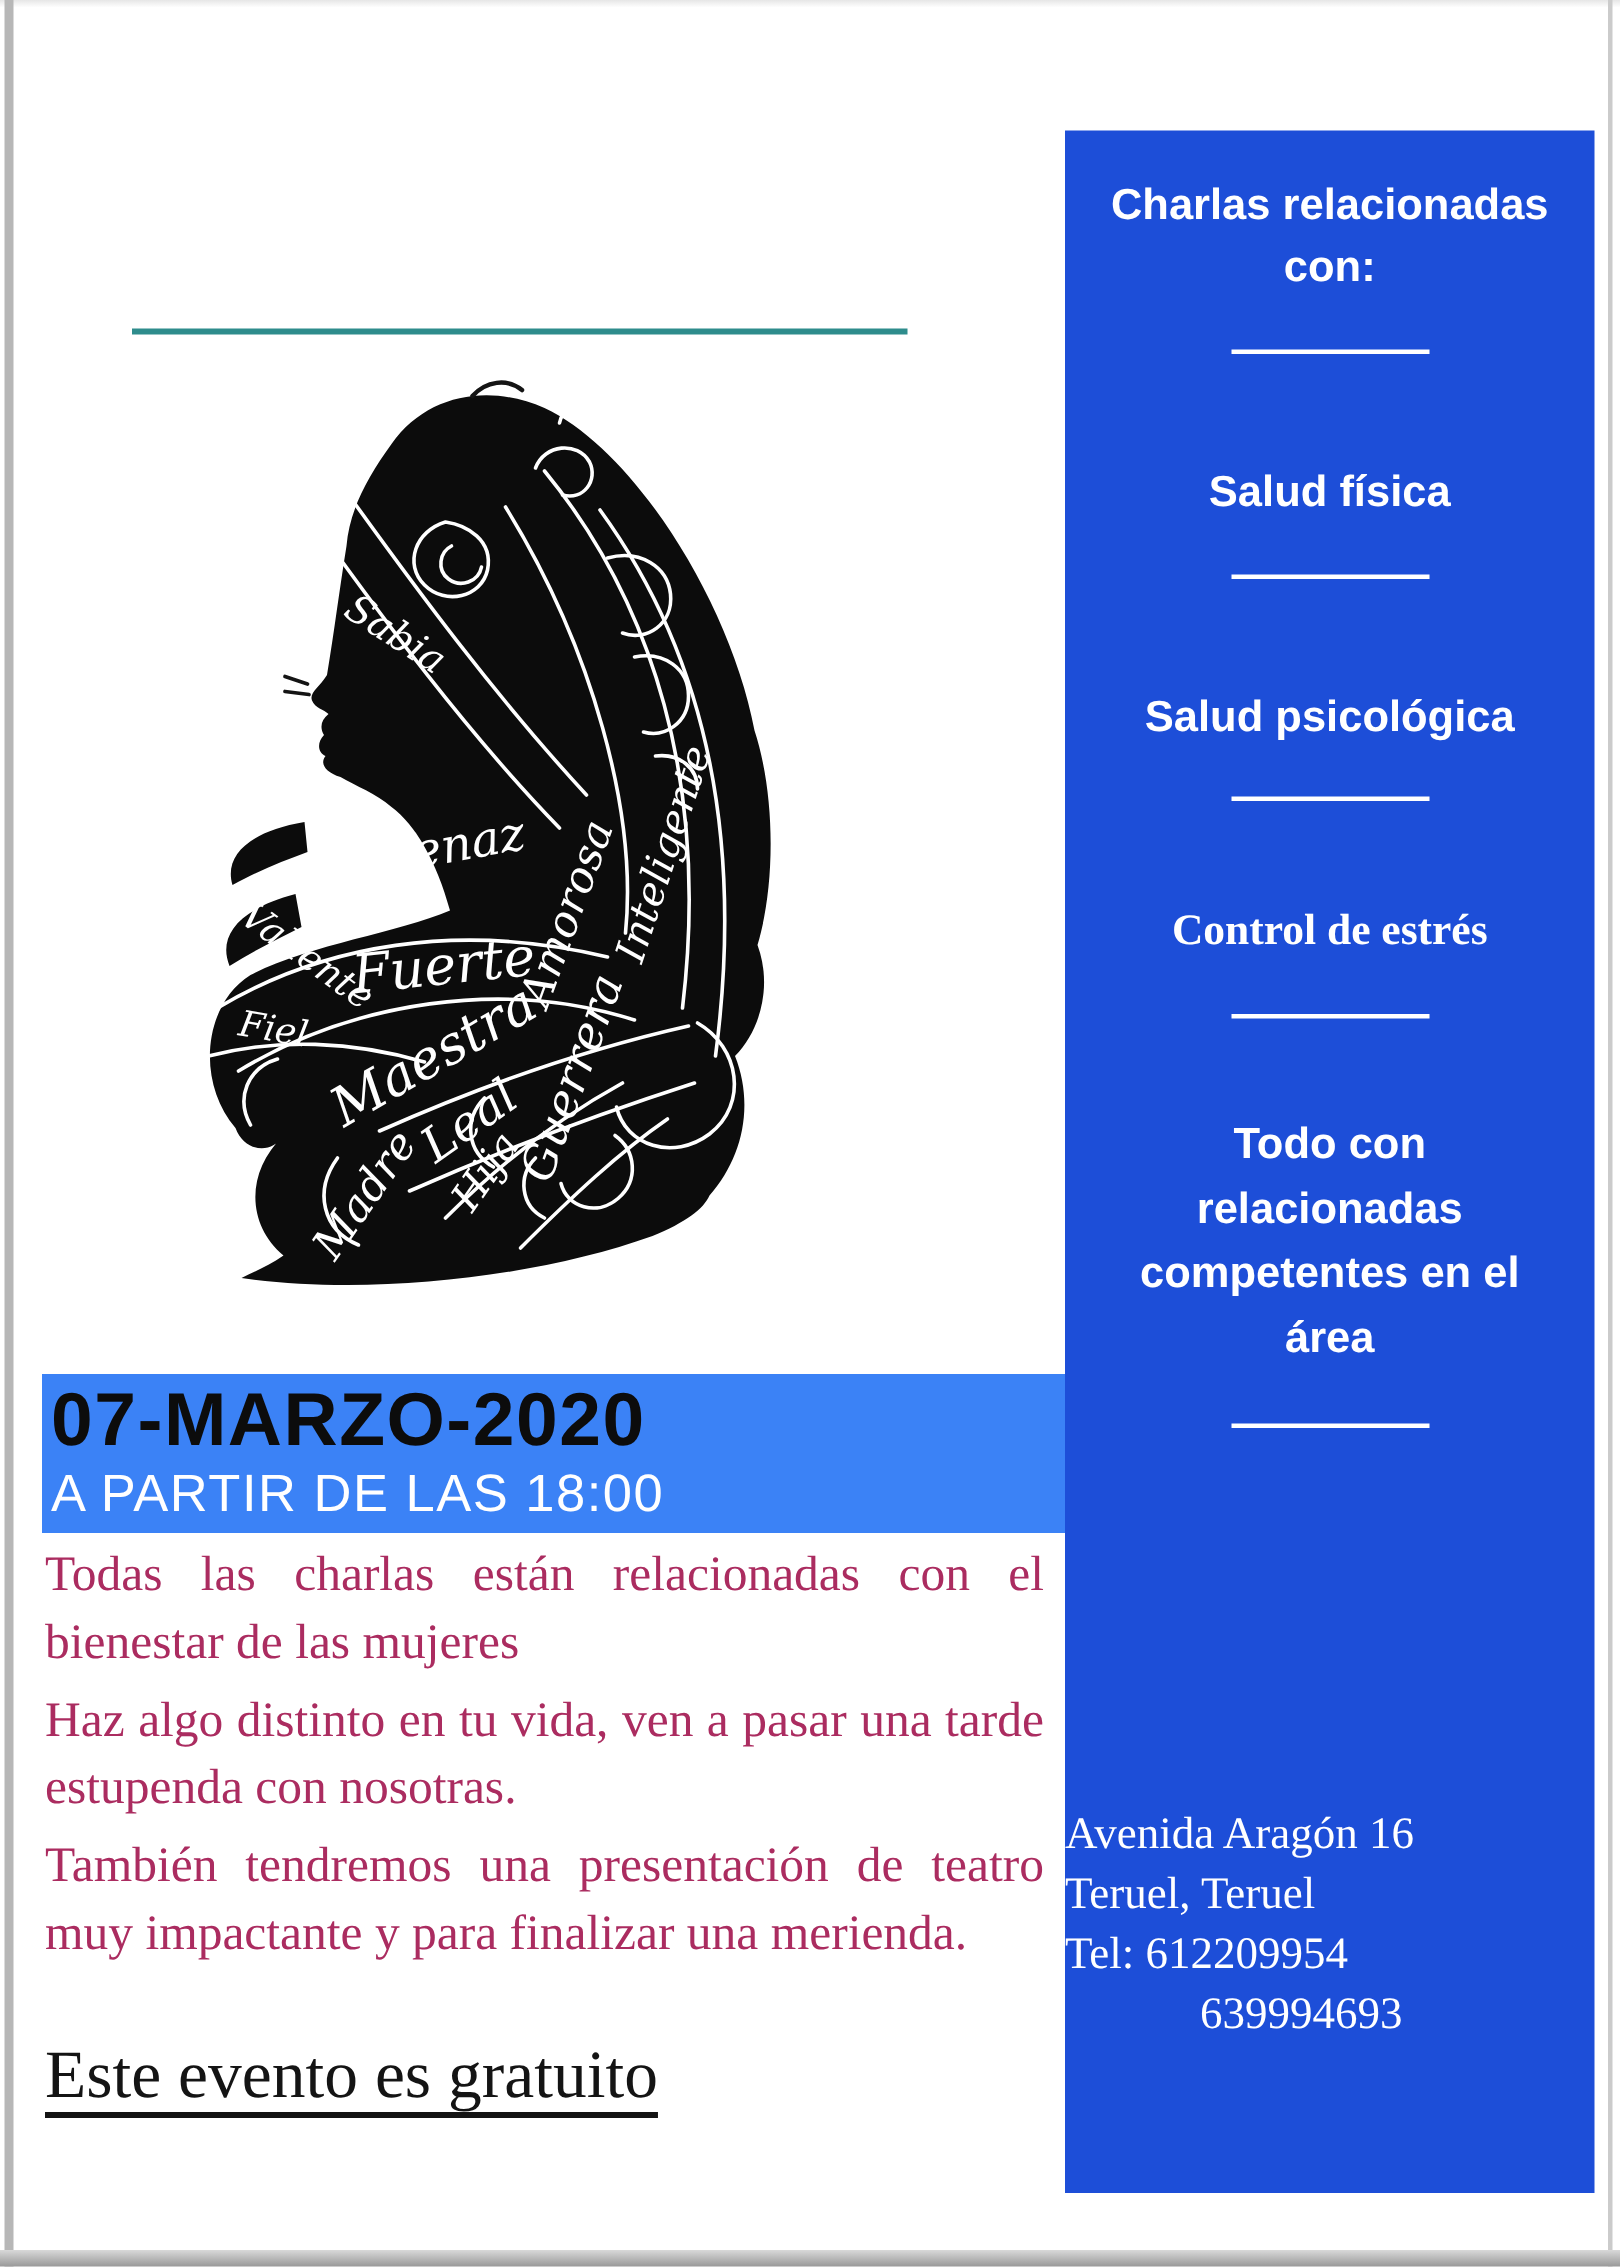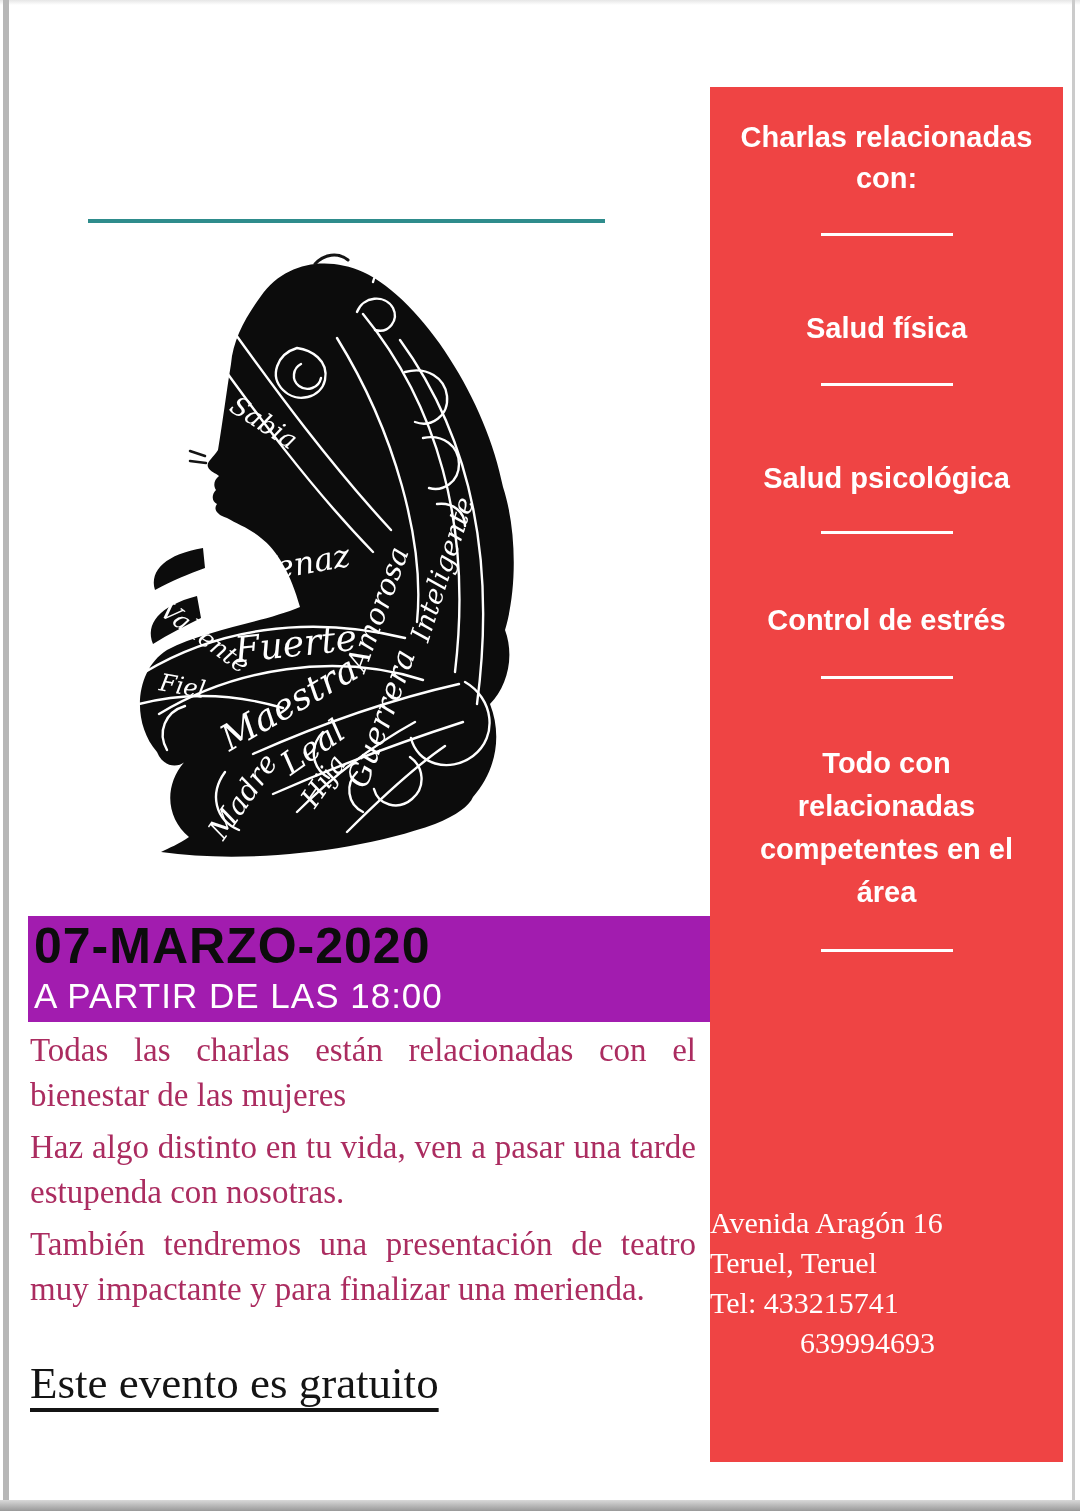--- a/index.html
+++ b/index.html
@@ -13,41 +13,41 @@
   .edge-top{position:absolute;left:0;top:0;width:1080px;height:5px;background:linear-gradient(#e6e6e6,#ffffff);}
   .edge-left{position:absolute;left:3px;top:0;width:6px;height:1511px;background:#b7b7b7;}
   .edge-right{position:absolute;left:1072px;top:0;width:3px;height:1511px;background:#cbcbcb;}
   .edge-bottom{position:absolute;left:0;top:1500px;width:1080px;height:11px;background:linear-gradient(#d9d9d9,#999999);}
 
   .teal-line{position:absolute;left:88px;top:219px;width:517px;height:4px;background:#2e8c8c;}
 
   .silhouette{position:absolute;left:105px;top:252px;width:420px;height:660px;}
   .sil-word{fill:#ffffff;font-family:"DejaVu Serif",serif;font-style:italic;}
 
-  .banner{position:absolute;left:28px;top:916px;width:728px;height:106px;background:#a21caf;padding-left:32px;}
+  .banner{position:absolute;left:28px;top:916px;width:728px;height:106px;background:#3b82f6;padding-left:32px;}
   .banner-date{position:absolute;left:6px;top:1px;font-size:50px;font-weight:bold;color:#0c0c0c;letter-spacing:1px;white-space:nowrap;}
   .banner-time{position:absolute;left:6px;top:60px;font-size:35px;font-weight:normal;color:#ffffff;letter-spacing:1px;white-space:nowrap;}
 
   .body-copy{position:absolute;left:30px;top:1028px;width:666px;color:#ab2c60;
     font-family:"Liberation Serif",serif;font-size:33px;line-height:45px;text-align:justify;}
   .body-copy p{margin:0 0 7px 0;}
 
   .free-note{position:absolute;left:30px;top:1322px;font-family:"Liberation Serif",serif;
     font-size:45px;color:#141414;text-decoration:underline;text-decoration-thickness:4px;text-underline-offset:10px;white-space:nowrap;margin-top:35px;}
 
   .organizer{position:absolute;left:30px;top:1394px;font-family:"Liberation Serif",serif;
     font-size:37px;color:#ab2c60;white-space:nowrap;}
 
-  .sidebar{position:absolute;left:710px;top:87px;width:353px;height:1375px;background:#ef4444;color:#ffffff;}
+  .sidebar{position:absolute;left:710px;top:87px;width:353px;height:1375px;background:#1d4ed8;color:#ffffff;}
   .sb-title{position:absolute;top:30px;left:0;width:100%;text-align:center;font-weight:bold;
     font-size:29px;line-height:41px;padding:0 6px;box-sizing:border-box;}
   .sb-div{position:absolute;left:50%;margin-left:-66px;width:132px;height:3px;background:#ffffff;}
   .sb-div.d1{top:146px;} .sb-div.d2{top:296px;} .sb-div.d3{top:444px;} .sb-div.d4{top:589px;} .sb-div.d5{top:862px;}
   .sb-topic{position:absolute;left:0;width:100%;text-align:center;font-weight:bold;font-size:29px;line-height:43px;}
-  .sb-topic.t1{top:220px;} .sb-topic.t2{top:370px;} .sb-topic.t3{top:512px;}
+  .sb-topic.t1{top:220px;} .sb-topic.t2{top:370px;} .sb-topic.t3{top:512px;font-family:Liberation Serif, serif;}
   .sb-topic.t4{top:655px;padding:0 26px;box-sizing:border-box;}
   .sb-address{position:absolute;top:1116px;left:0;width:100%;text-align:left;
     font-family:Liberation Serif, serif;font-size:30px;line-height:40px;}
   .sb-address .indent{padding-left:90px;}
 </style>
 </head>
 <body>
 
 <div class="page">
 
@@ -154,18 +154,18 @@
     <div class="sb-div d2"></div>
     <div class="sb-topic t2">Salud psicológica</div>
     <div class="sb-div d3"></div>
     <div class="sb-topic t3">Control de estrés</div>
     <div class="sb-div d4"></div>
     <div class="sb-topic t4">Todo con relacionadas competentes en el área</div>
     <div class="sb-div d5"></div>
     <div class="sb-address">
       <div>Avenida Aragón 16</div>
       <div>Teruel, Teruel</div>
-      <div>Tel: 433215741</div>
+      <div>Tel: 612209954</div>
       <div class="indent">639994693</div>
     </div>
   </aside>
 
 </div>
 
 </body></html>

